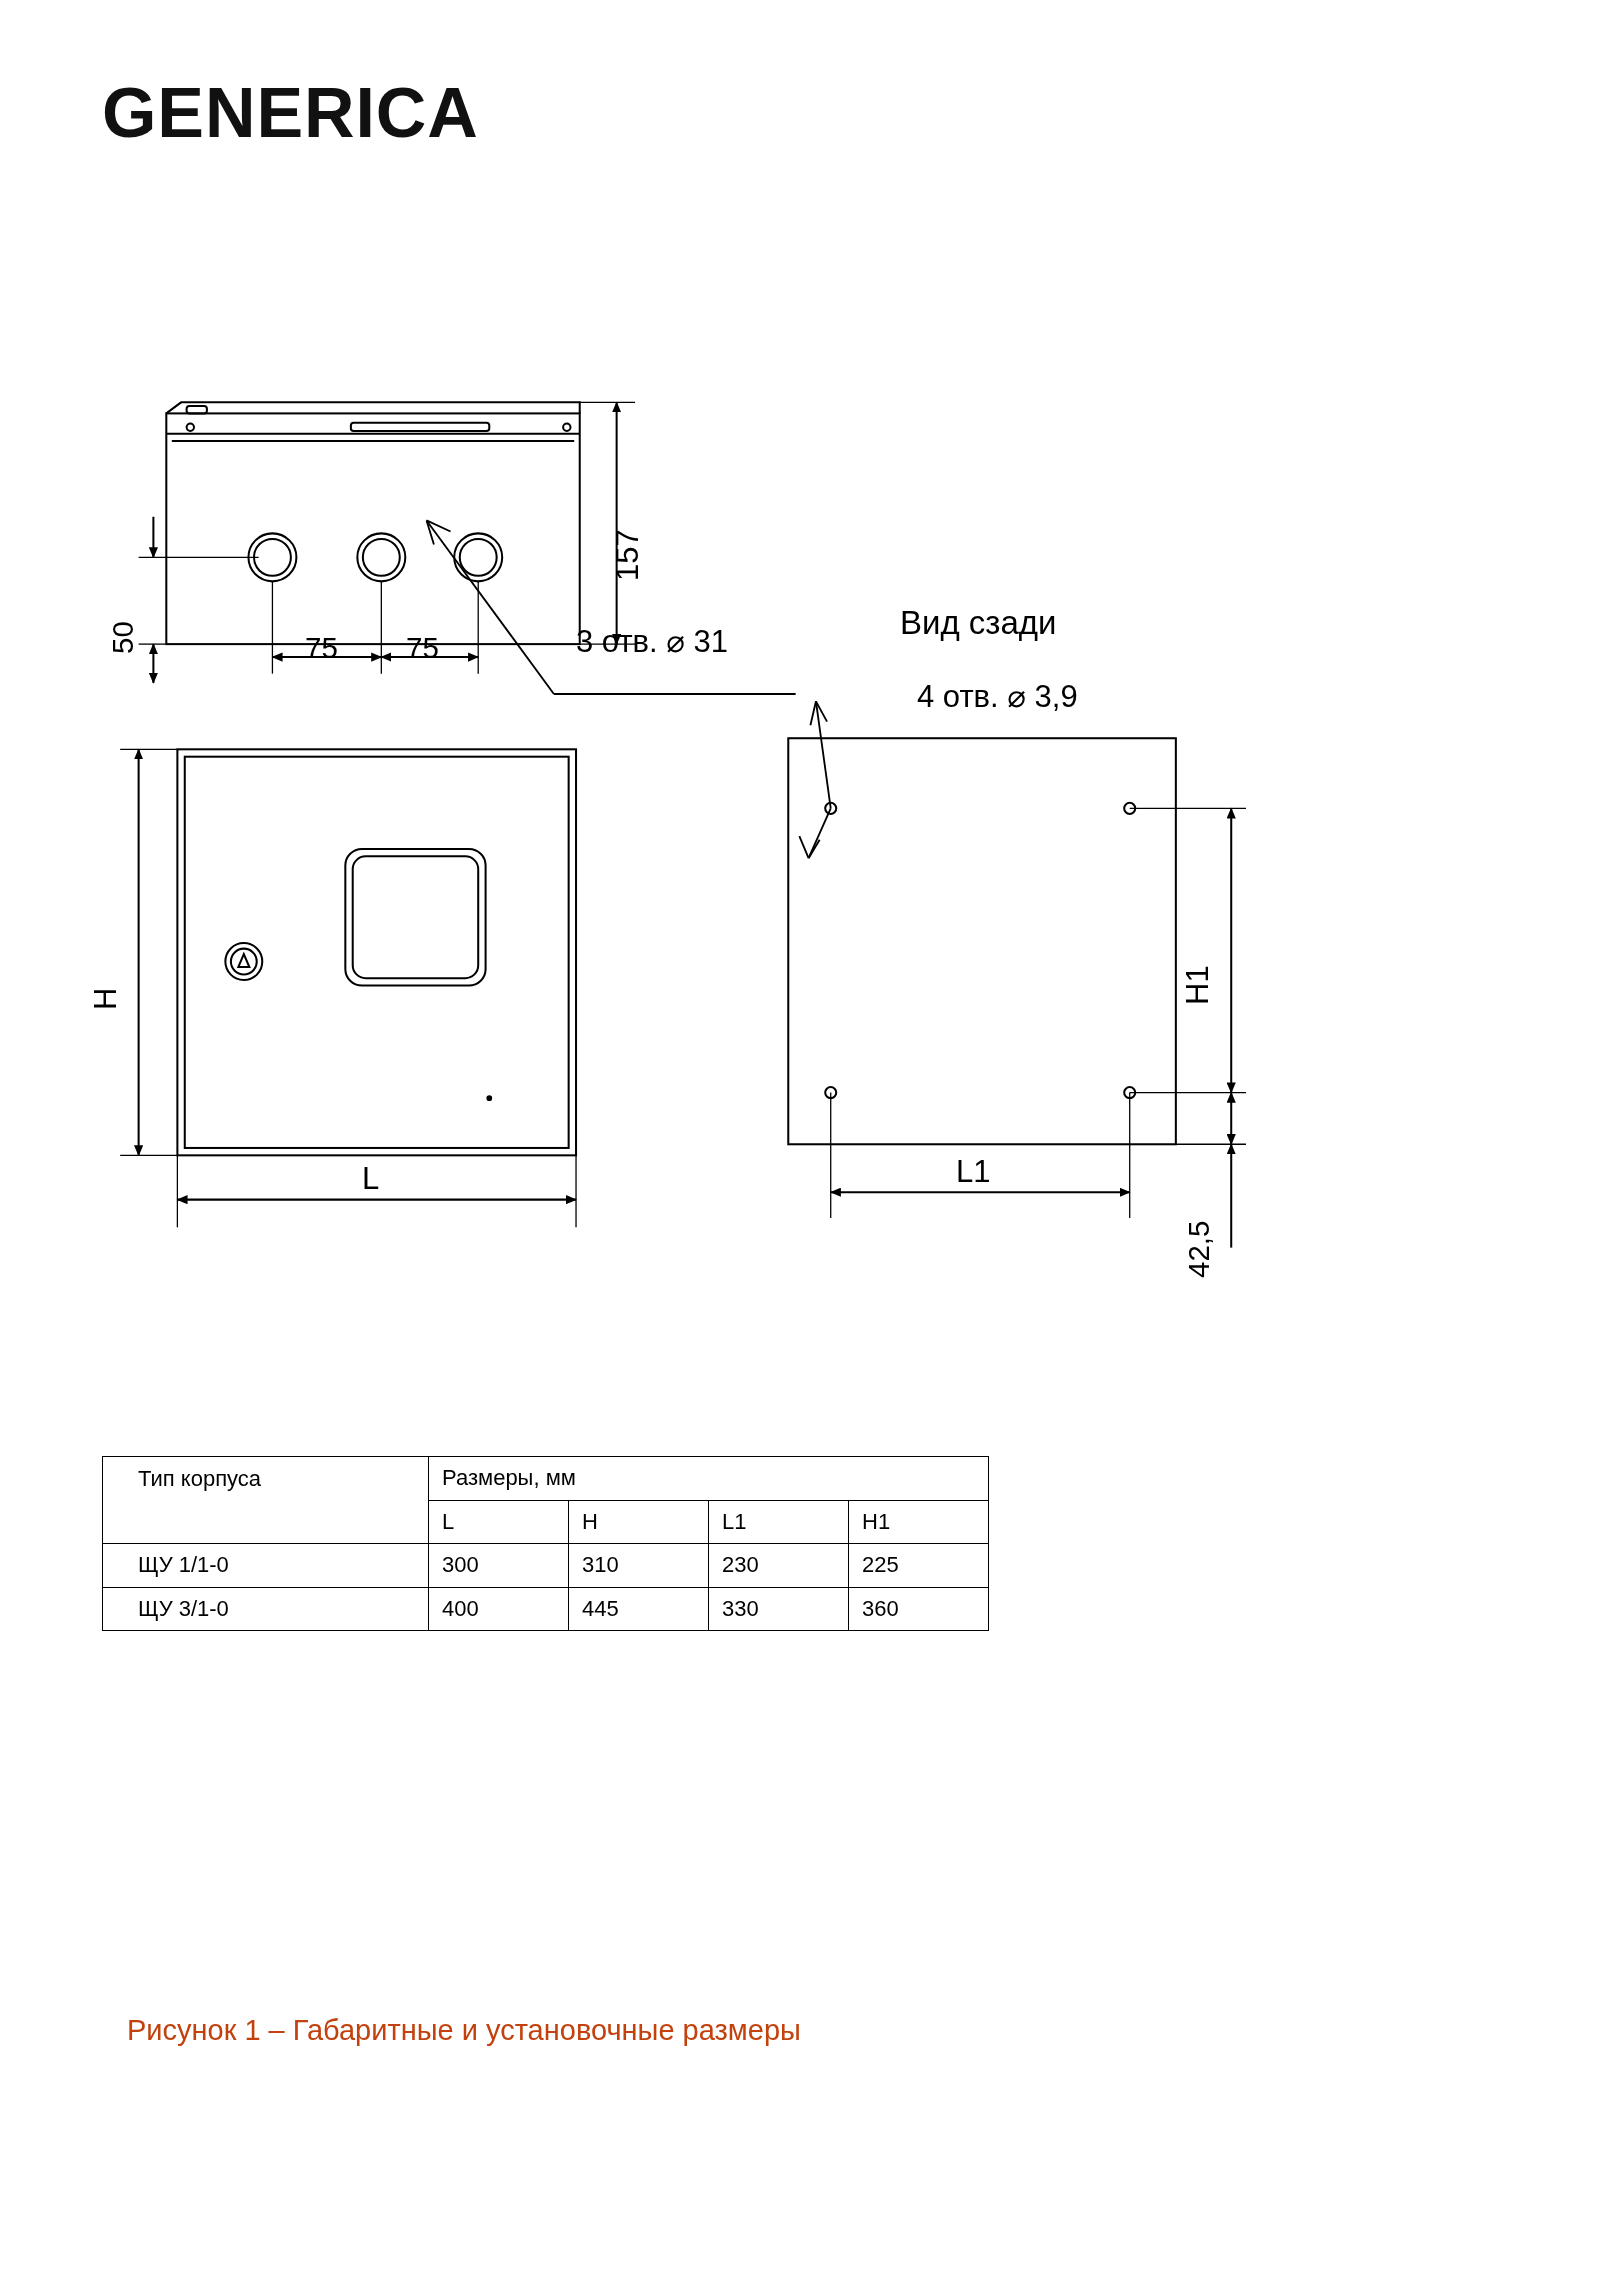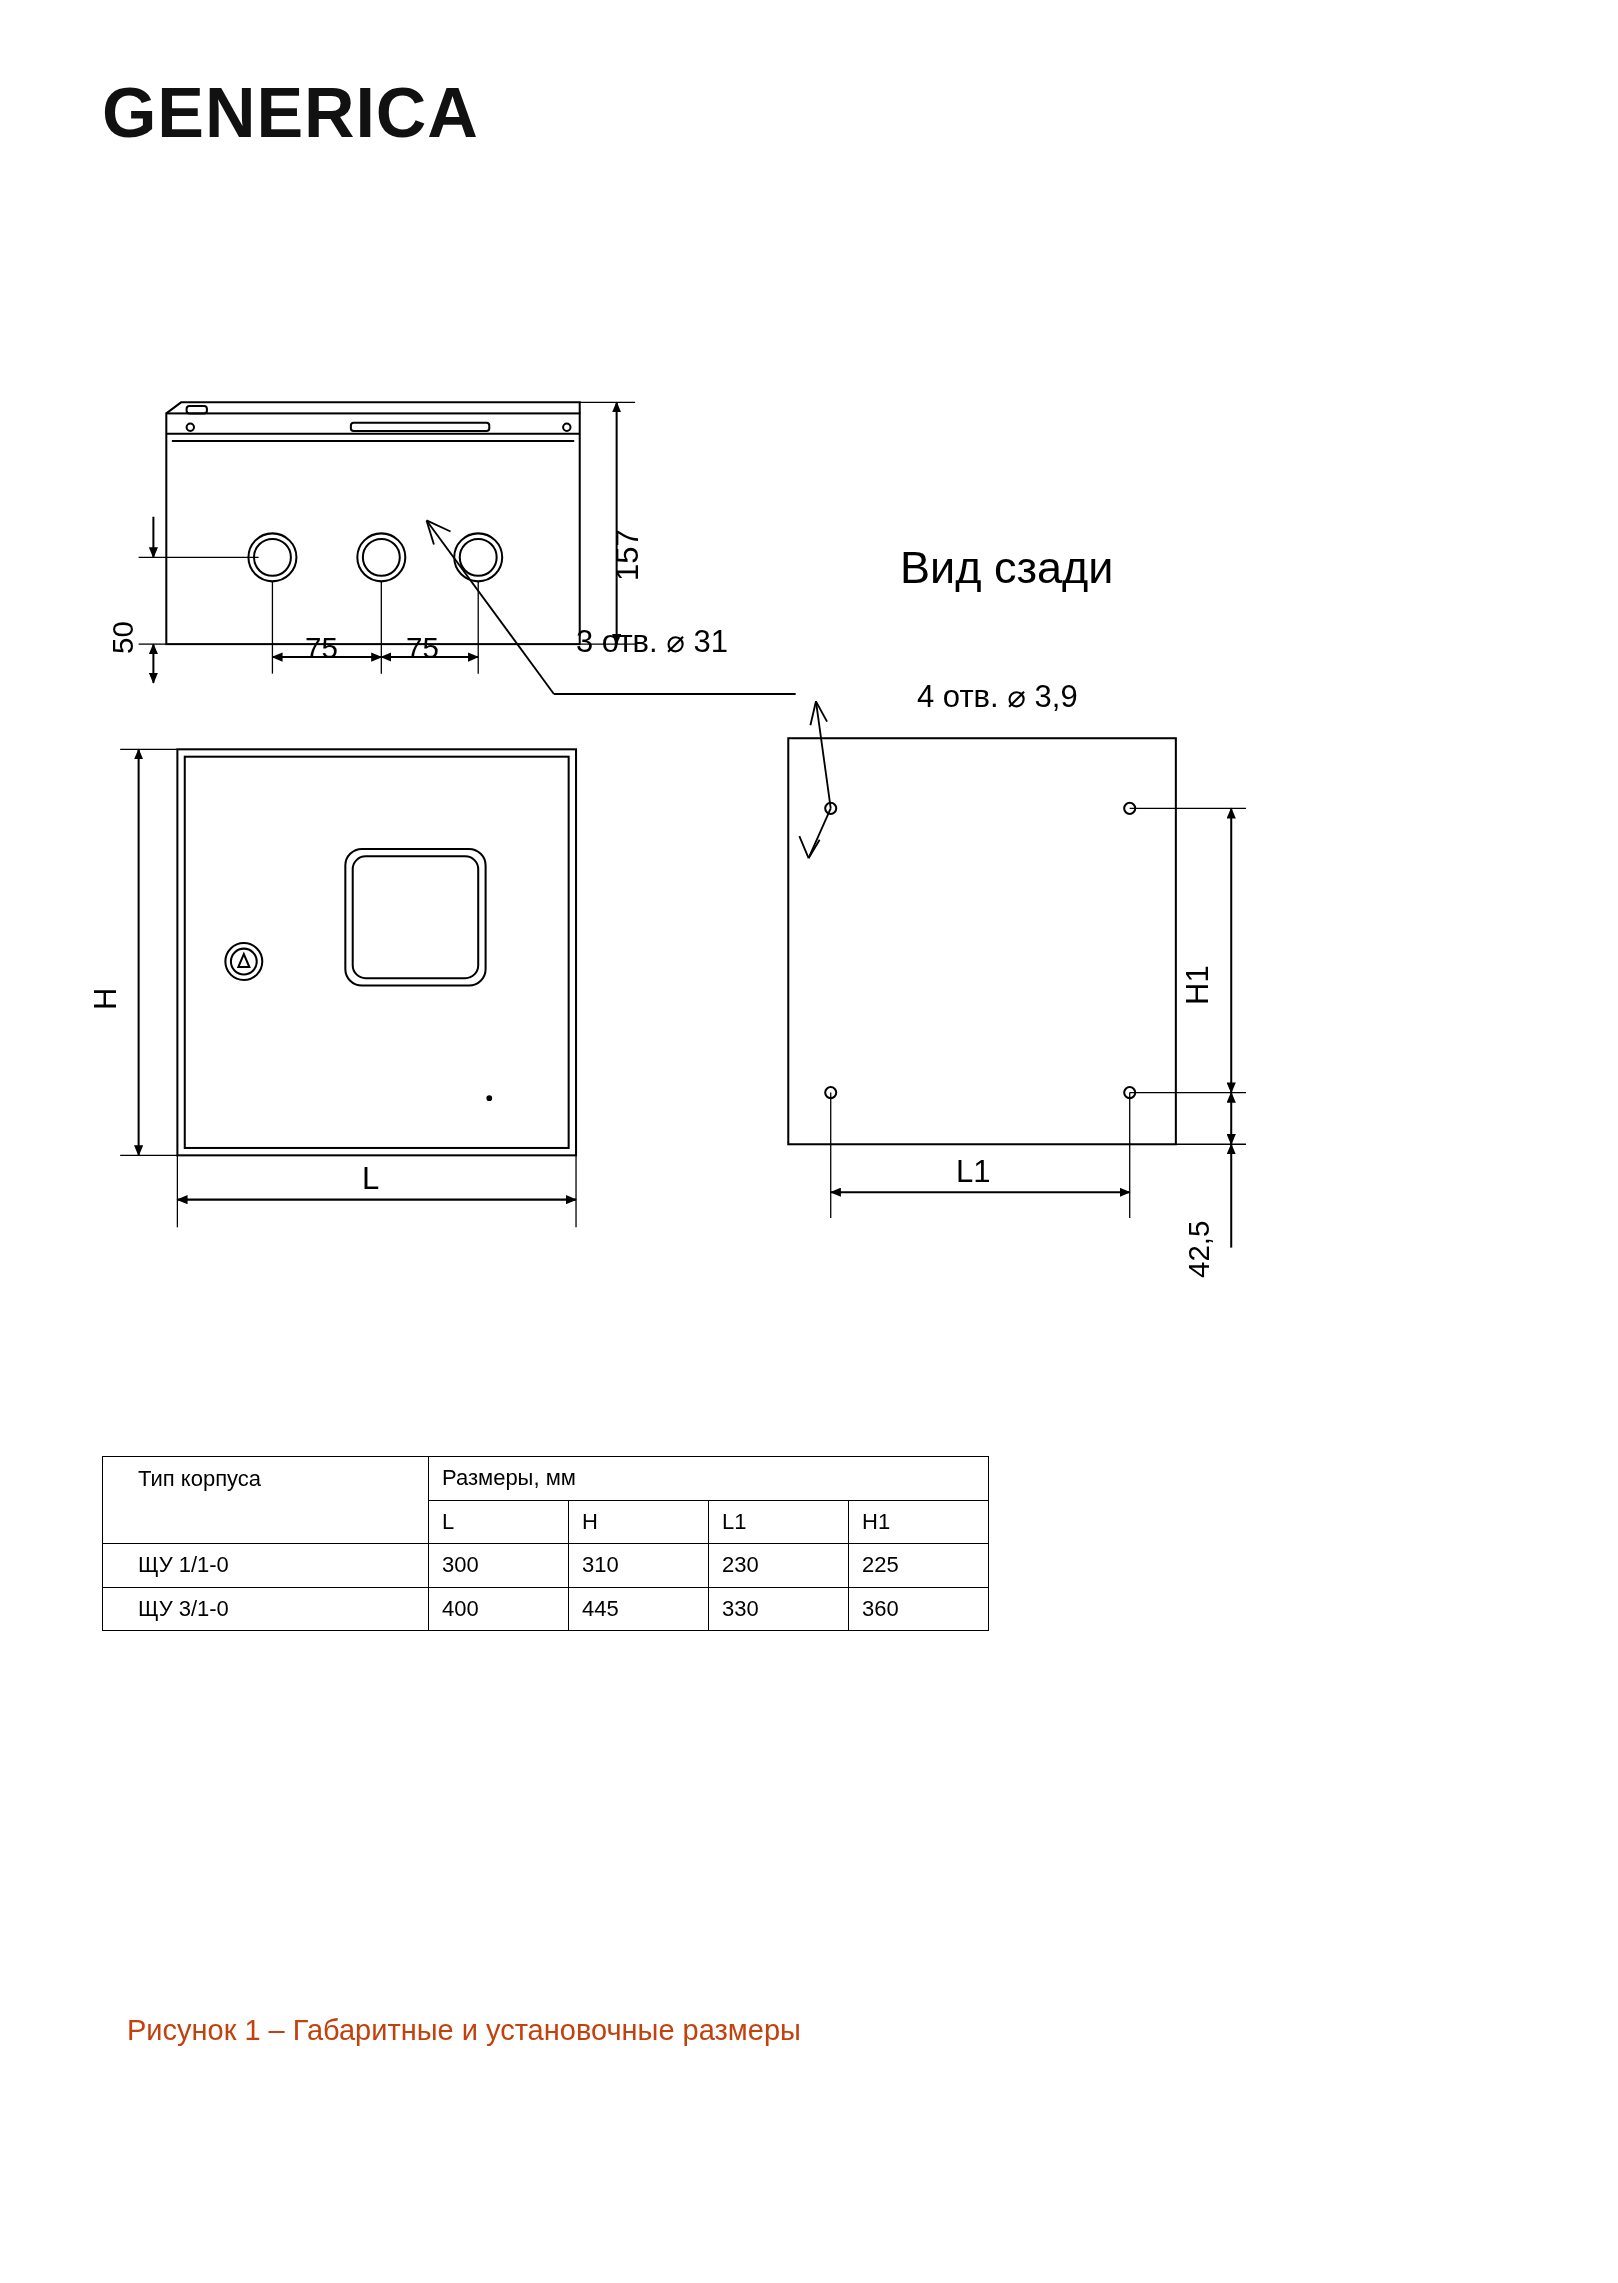--- a/index.html
+++ b/index.html
@@ -192,21 +192,21 @@
 <div class="lbl" style="left:305px; top:631px; font-size:29.5px;">75</div>
 
 <div class="lbl" style="left:406px; top:631px; font-size:29.5px;">75</div>
 
 <div class="lbl big" style="left:576px; top:623px;">3 отв.  ⌀ 31</div>
 
 <div class="lbl rot" style="left:124px; top:974px; font-size:31px;">H</div>
 
 <div class="lbl" style="left:362px; top:1161px; font-size:31px;">L</div>
 
-<div class="lbl big" style="left:900px; top:542px; font-size:45px;">Вид сзади</div>
+<div class="lbl big" style="left:900px; top:604px; font-size:33px;">Вид сзади</div>
 
 <div class="lbl big" style="left:917px; top:678px;">4 отв.  ⌀ 3,9</div>
 
 <div class="lbl rot" style="left:1216px; top:969px; font-size:31px;">H1</div>
 
 <div class="lbl" style="left:956px; top:1154px; font-size:31px;">L1</div>
 
 <div class="lbl rot" style="left:1216px; top:1244px; font-size:29.5px;">42,5</div>
 
 <table class="spec-table">

